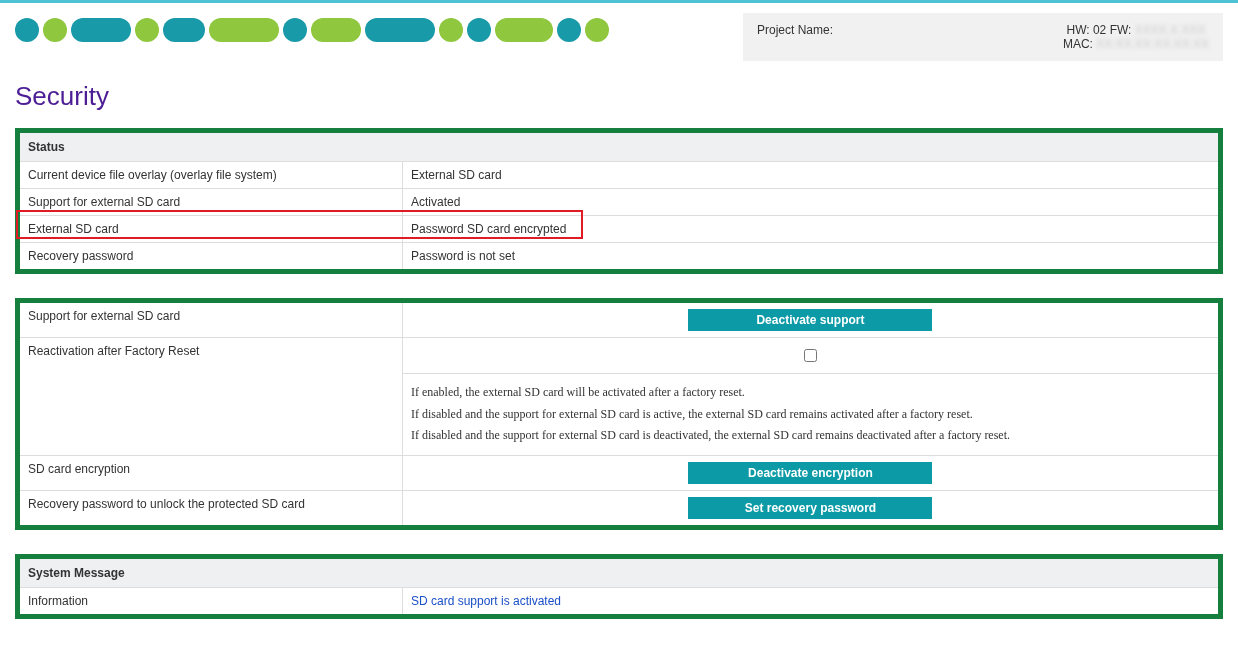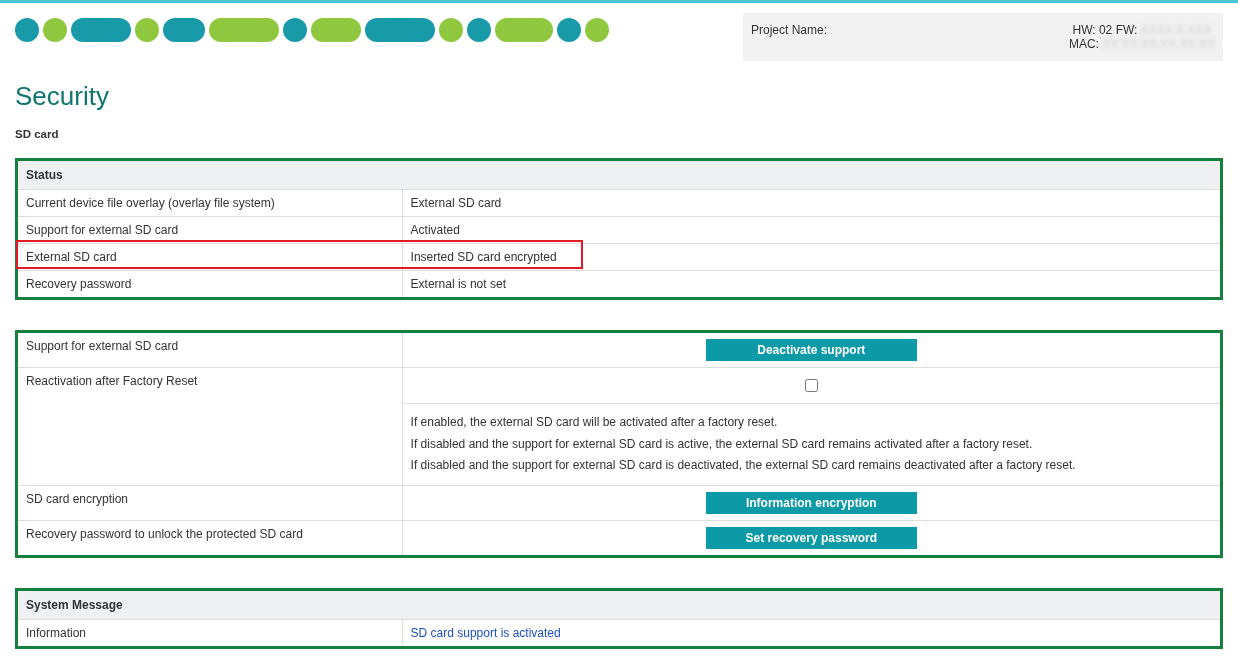--- a/index.html
+++ b/index.html
@@ -30,46 +30,46 @@
   }
   .blob-pill {
     height: 24px; border-radius: 12px;
     display: inline-block;
   }
   .teal { background: #199aa8; }
   .green { background: #8fc73e; }
   .info-box {
     margin-left: auto;
     background: #f1f1f1;
-    padding: 10px 8px;
+    padding: 10px 14px;
     min-width: 480px;
     display: flex;
     gap: 20px;
     color: #333;
   }
   .info-left { flex: 1; }
   .info-right { text-align: center; white-space: nowrap; }
   .info-blur { color: #ccc; filter: blur(2px); }
   .page { padding: 12px 15px 30px 15px; }
   h1.title {
     font-size: 26px;
     font-weight: normal;
     margin: 8px 0 16px 0;
-    color: #0f766e;
+    color: #4c1d95;
   }
   .subtitle {
     font-weight: bold;
     font-size: 11.5px;
     margin-bottom: 18px;
   }
   table.section {
     width: 100%;
     border-collapse: collapse;
-    margin-bottom: 30px;
-    border: 3px solid #15803d;
+    margin-bottom: 24px;
+    border: 5px solid #15803d;
   }
   table.section td, table.section th {
     border: 1px solid #ddd;
     padding: 6px 8px;
     text-align: left;
     vertical-align: top;
     font-size: 12px;
     font-weight: normal;
   }
   table.section th.section-head {
@@ -87,29 +87,29 @@
     z-index: 5;
   }
   .btn-teal {
     display: inline-block;
     background: #0c9aa6;
     color: #fff;
     font-weight: bold;
     font-size: 12px;
     border: none;
     padding: 4px 0;
-    width: 211px;
+    width: 244px;
     cursor: pointer;
     text-align: center;
   }
   .btn-cell { text-align: center !important; }
   .info-msg { color: #1a4fc7; }
   .config-right { padding: 0 !important; }
   .config-top { padding: 8px; text-align: center; }
-  .config-desc { padding: 8px; border-top: 1px solid #ddd; line-height: 1.8; }
+  .config-desc { padding: 8px; border-top: 1px solid #ddd; line-height: 1.8; font-family: Liberation Serif, serif; }
 </style>
 </head>
 <body>
 
 <div class="top-border"></div>
 
 <div class="header-row">
   <div class="blobs">
     <span class="blob-circle teal"></span>
     <span class="blob-circle green"></span>
@@ -140,43 +140,42 @@
       <div>
         <span>MAC:</span>
         <span class="info-blur">XX:XX:XX:XX:XX:XX</span>
       </div>
     </div>
   </div>
 </div>
 
 <div class="page">
   <h1 class="title">Security</h1>
-  <div class="subtitle">SD card</div>
 
   <div style="position:relative;">
     <table class="section">
       <tbody>
           <tr>
             <th class="section-head" colspan="2">Status</th>
           </tr>
       <tr>
         <td class="col-left">Current device file overlay (overlay file system)</td>
         <td class="col-right">External SD card</td>
       </tr>
       <tr>
         <td class="col-left">Support for external SD card</td>
         <td class="col-right">Activated</td>
       </tr>
       <tr id="hlrow">
         <td class="col-left">External SD card</td>
-        <td class="col-right">Inserted SD card encrypted</td>
+        <td class="col-right">Password SD card encrypted</td>
       </tr>
       <tr>
         <td class="col-left">Recovery password</td>
-        <td class="col-right">External is not set</td>
+        <td class="col-right">Password is not set</td>
       </tr>
     </tbody>
       </table>
     <div id="hl" class="highlight-overlay" style="left: 0.5px; top: 81.5px; height: 29px; width: 567px;"></div>
   </div>
 
   <table class="section">
     <tbody>
     <tr>
       <td class="col-left">Support for external SD card</td>
@@ -193,21 +192,21 @@
         <div class="config-desc">
           <div>If enabled, the external SD card will be activated after a factory reset.</div>
           <div>If disabled and the support for external SD card is active, the external SD card remains activated after a factory reset.</div>
           <div>If disabled and the support for external SD card is deactivated, the external SD card remains deactivated after a factory reset.</div>
         </div>
       </td>
     </tr>
     <tr>
       <td class="col-left">SD card encryption</td>
       <td class="col-right btn-cell">
-        <button class="btn-teal">Information encryption</button>
+        <button class="btn-teal">Deactivate encryption</button>
       </td>
     </tr>
     <tr>
       <td class="col-left">Recovery password to unlock the protected SD card</td>
       <td class="col-right btn-cell">
         <button class="btn-teal">Set recovery password</button>
       </td>
     </tr>
   </tbody>
     </table>

